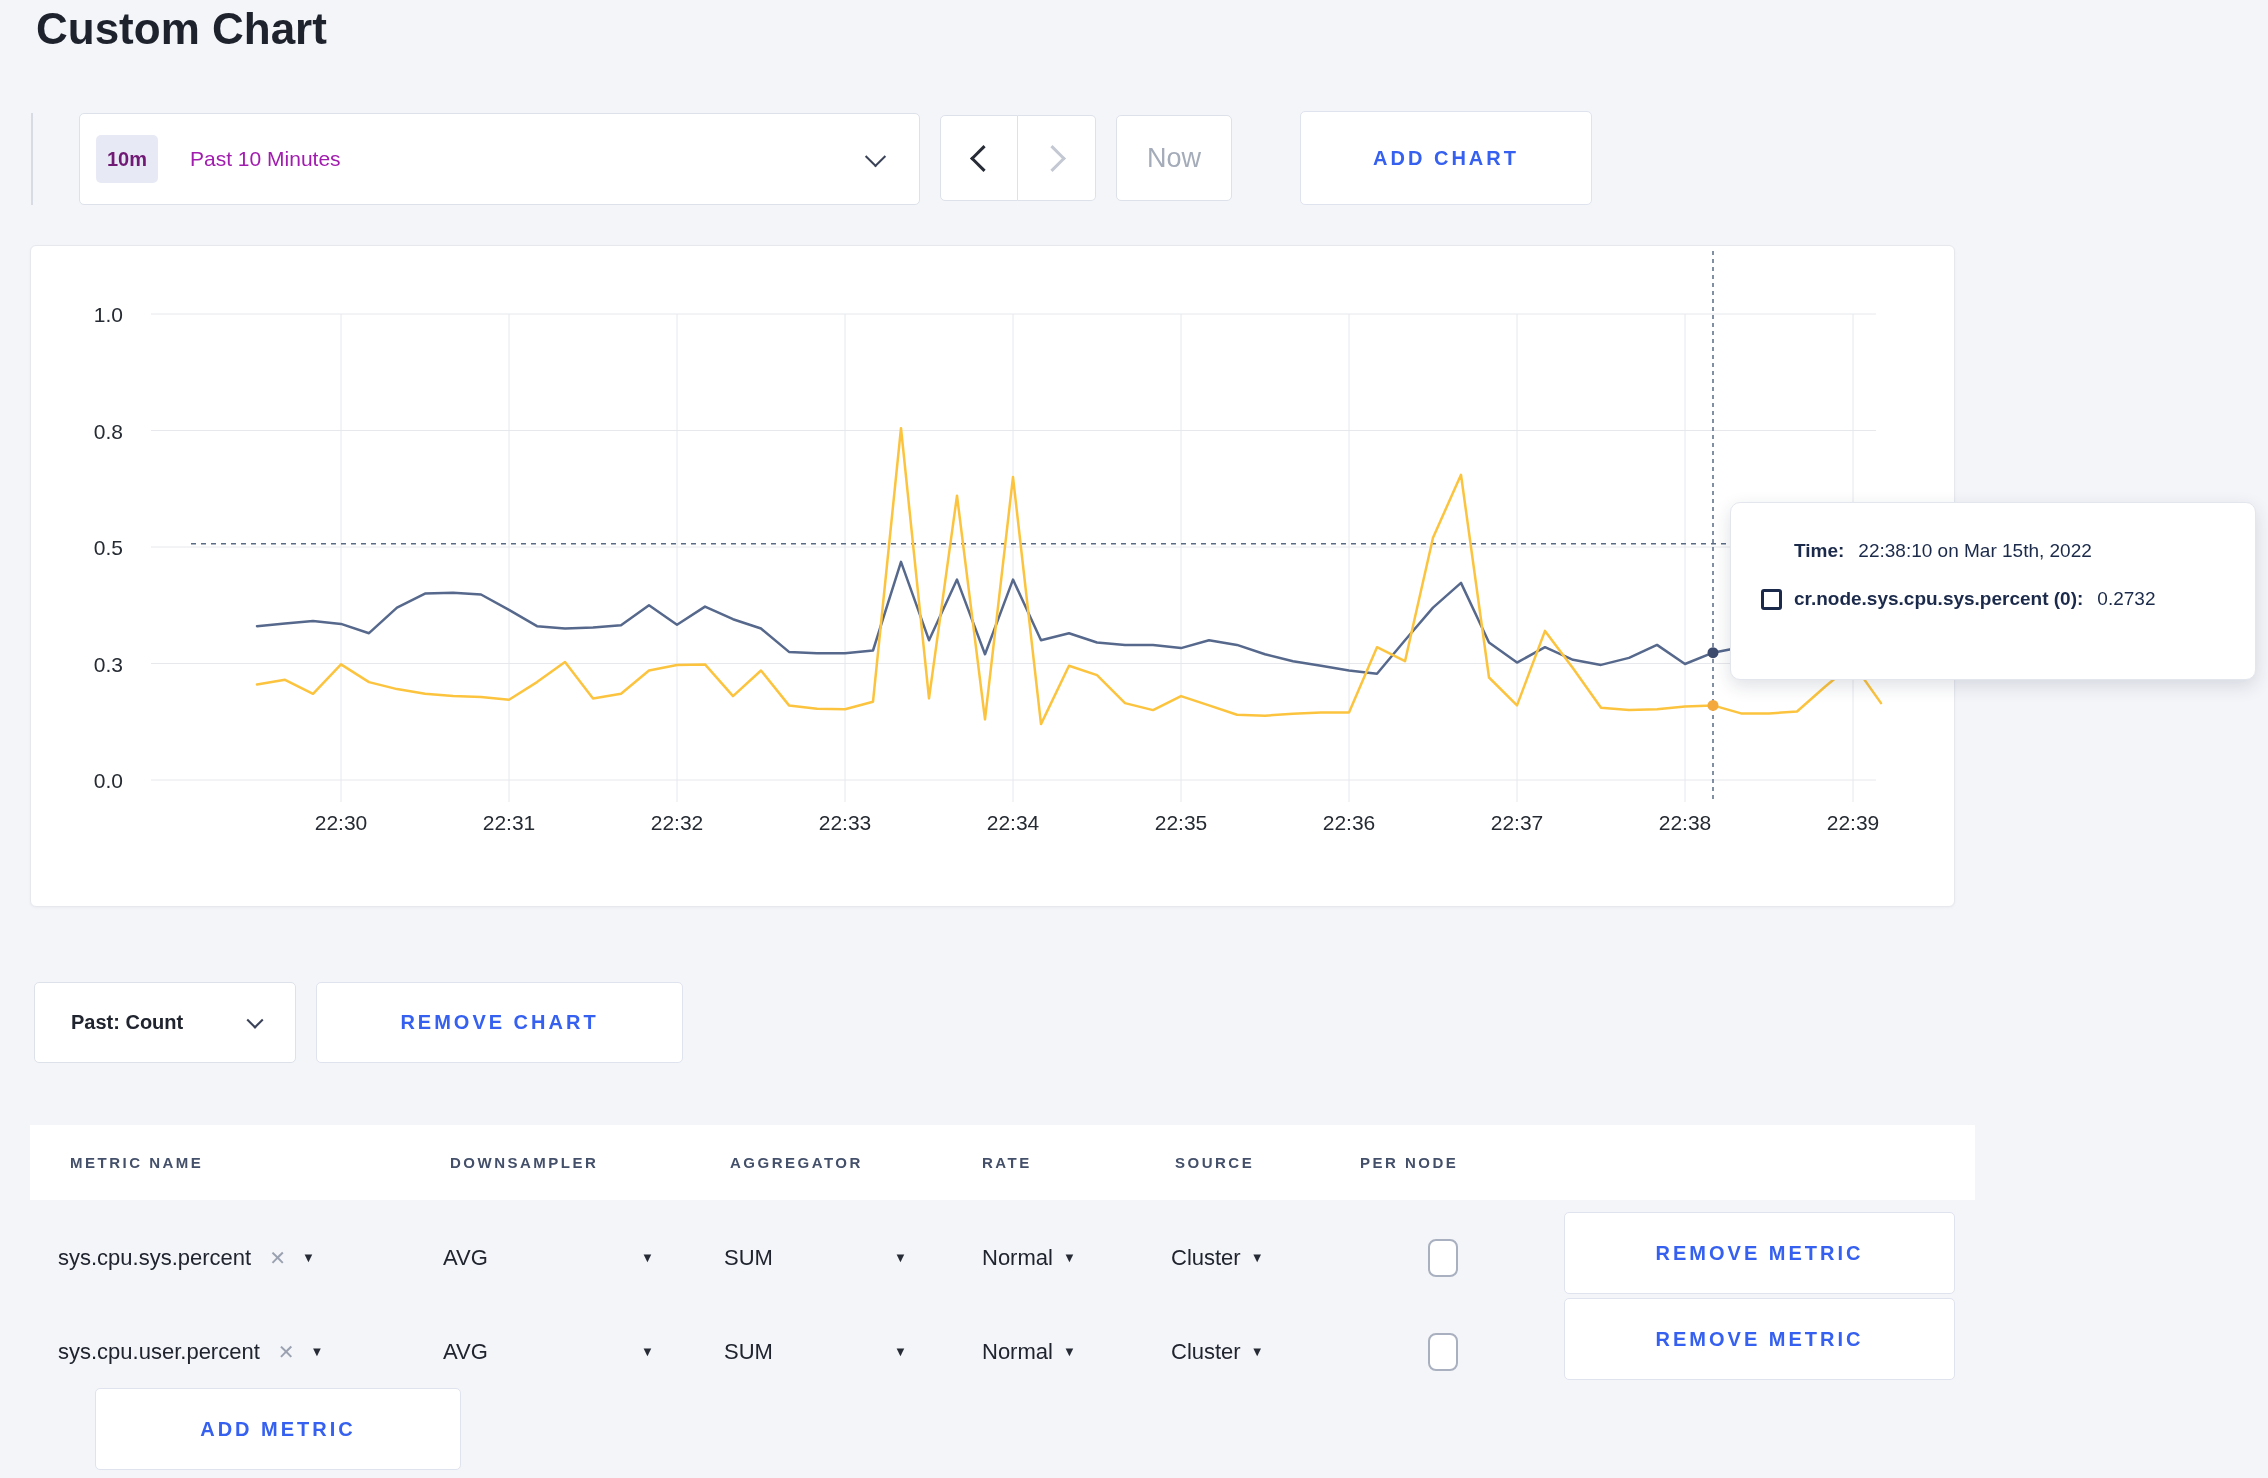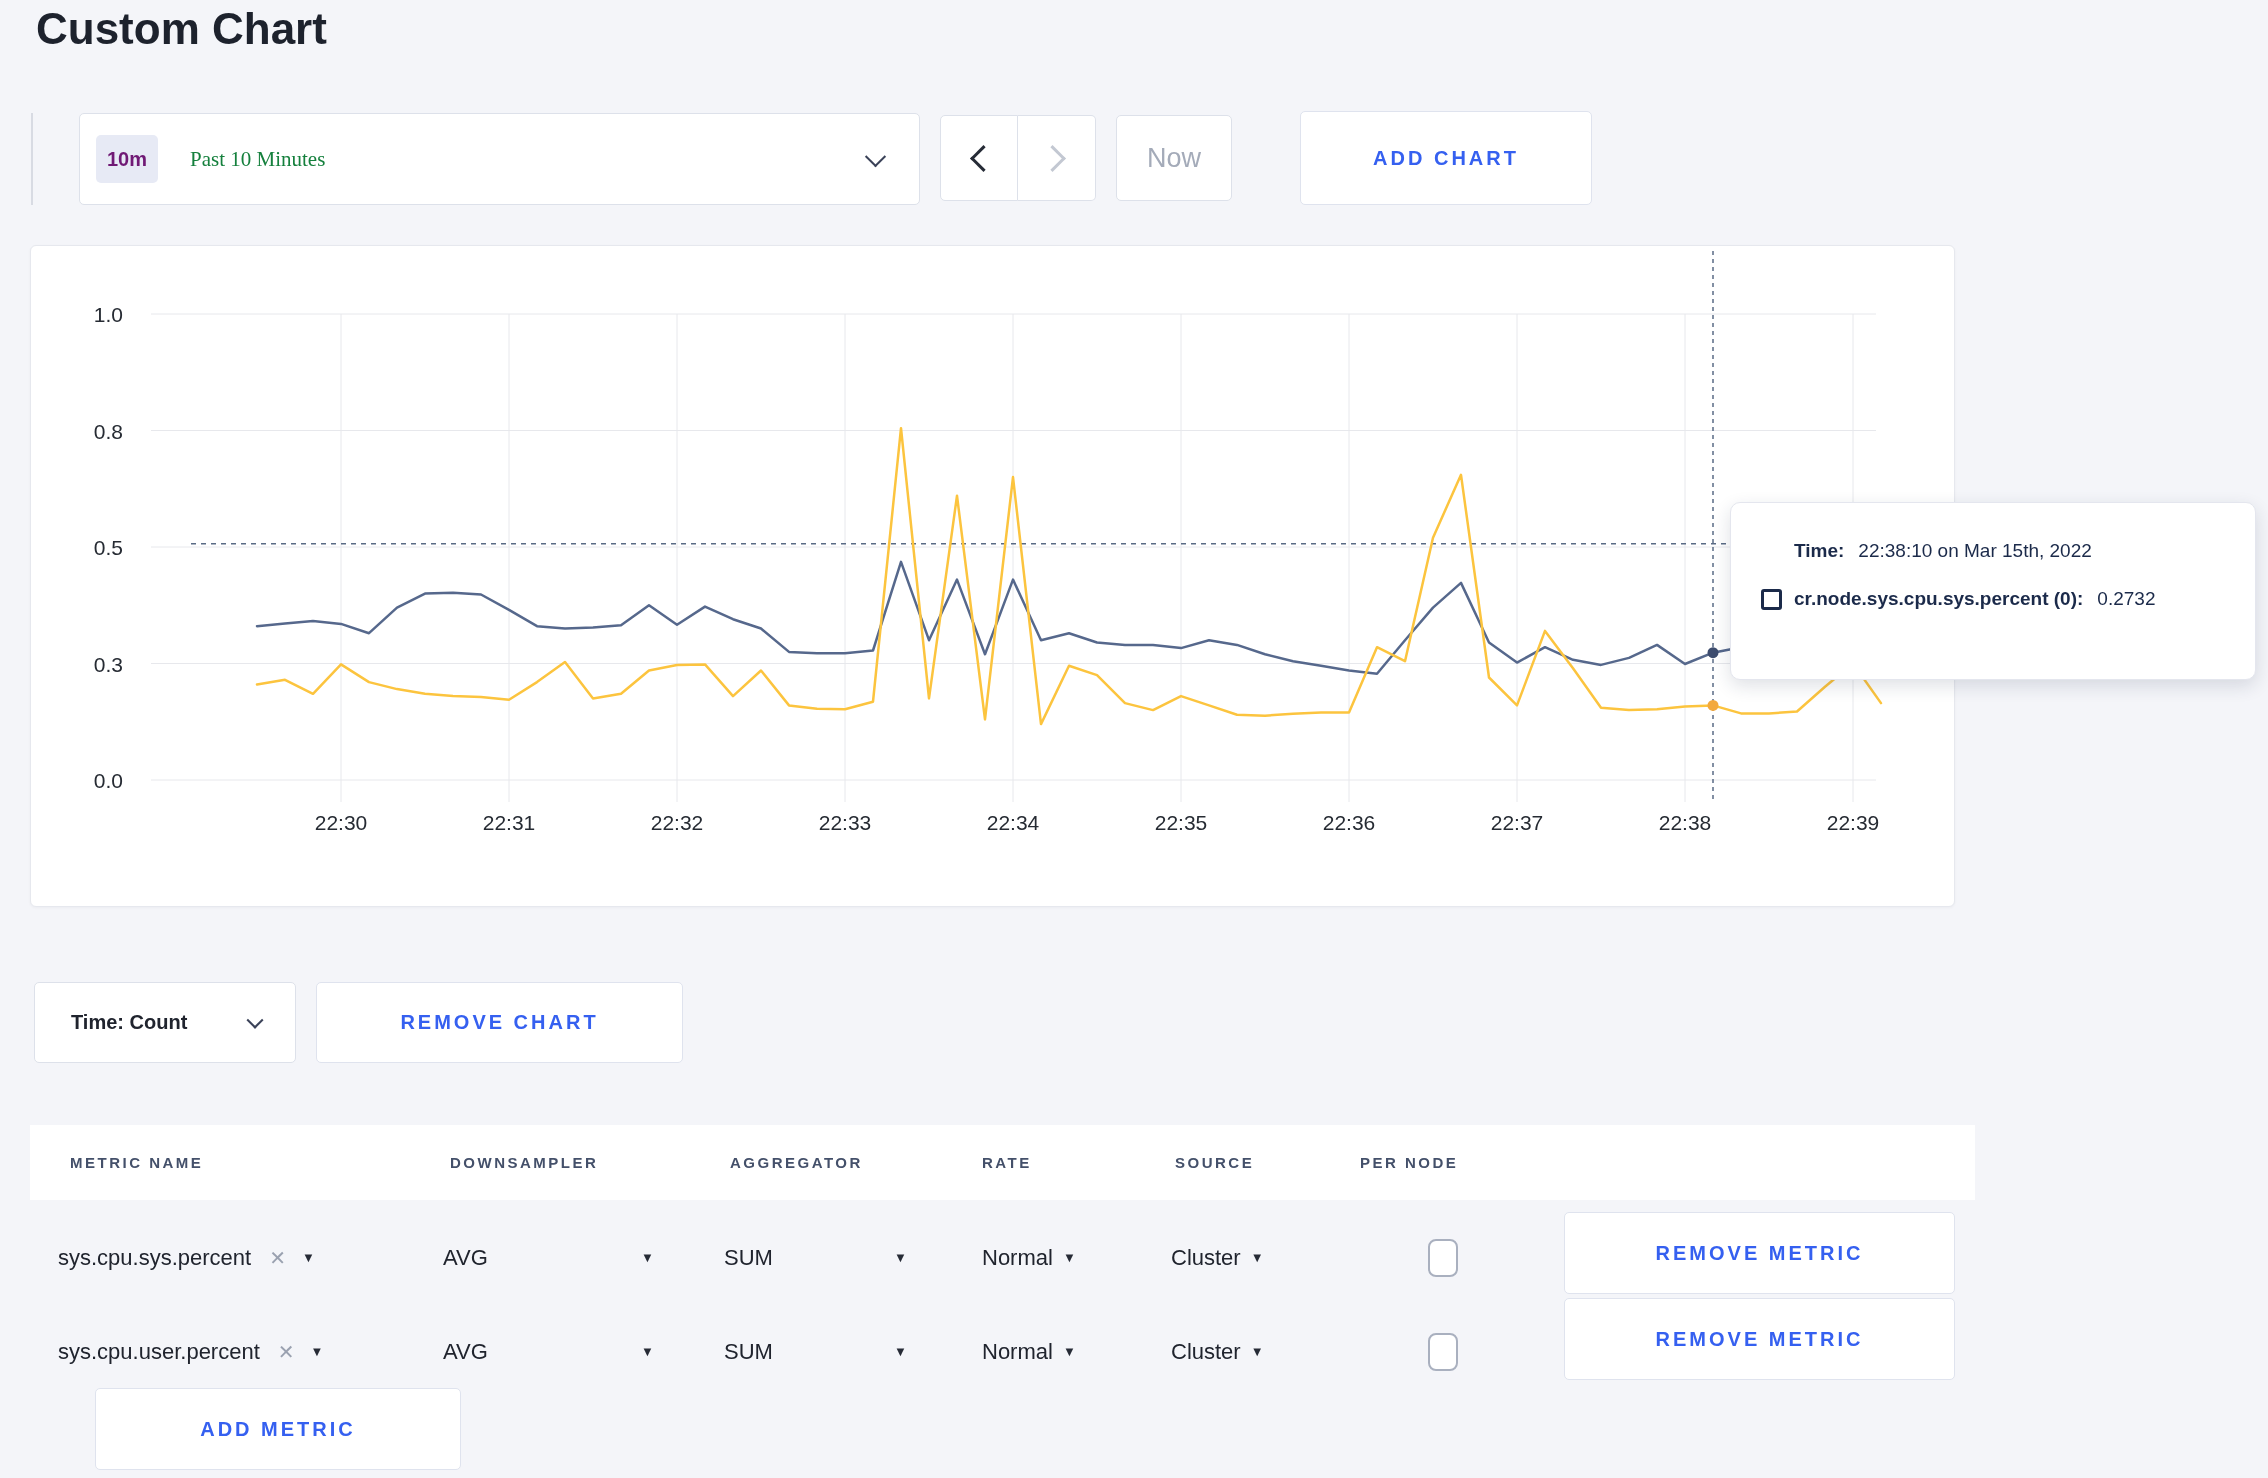--- a/index.html
+++ b/index.html
@@ -12,21 +12,21 @@
   .abs{position:absolute;}
 
   .page-title{left:36px;top:4px;font-size:44px;font-weight:600;color:#1d222d;position:absolute;}
 
   .toolbar-divider{left:31px;top:113px;width:2px;height:92px;background:#d8dbe3;}
 
   .time-dd{left:79px;top:113px;width:841px;height:92px;background:#fff;border:1px solid var(--btn-border);
     border-radius:5px;display:flex;align-items:center;box-sizing:border-box;cursor:pointer;}
   .time-badge{margin-left:16px;width:62px;height:48px;background:#e7eaf5;border-radius:5px;
     display:flex;align-items:center;justify-content:center;font-size:20px;font-weight:700;color:#701a75;}
-  .time-label{margin-left:32px;font-size:21px;color:#15803d;font-family:Liberation Serif, serif;}
+  .time-label{margin-left:32px;font-size:21px;color:#a21caf;}
   .chev-down{margin-left:auto;margin-right:36px;width:13px;height:13px;border-right:2px solid #3a4258;
     border-bottom:2px solid #3a4258;transform:rotate(45deg) translate(-2px,-2px);}
   .chev-down.small{width:10px;height:10px;margin:0;}
 
   .nav-group{left:940px;top:115px;display:flex;}
   .nav-btn{width:78px;height:86px;background:#fff;border:1px solid var(--btn-border);padding:0;
     display:flex;align-items:center;justify-content:center;cursor:pointer;}
   .nav-btn.left{border-radius:5px 0 0 5px;}
   .nav-btn.right{border-radius:0 5px 5px 0;border-left:none;}
   .arr{width:16px;height:16px;border-left:3px solid #262b36;border-bottom:3px solid #262b36;}
@@ -153,21 +153,21 @@
       <span class="t-val">22:38:10 on Mar 15th, 2022</span>
     </div>
     <div class="t-row">
       <span class="swatch" style="border-color: rgb(27, 42, 74);"></span>
       <span class="t-label">cr.node.sys.cpu.sys.percent (0):</span>
       <span class="t-val">0.2732</span>
     </div>
   </div>
 
   <div class="abs units-dd">
-    <span>Time: Count</span>
+    <span>Past: Count</span>
     <span class="chev-down small"></span>
   </div>
   <button class="abs blue-btn remove-chart">REMOVE CHART</button>
 
   <div class="abs thead-band"></div>
   <span class="th" style="left:70px">METRIC NAME</span>
   <span class="th" style="left:450px">DOWNSAMPLER</span>
   <span class="th" style="left:730px">AGGREGATOR</span>
   <span class="th" style="left:982px">RATE</span>
   <span class="th" style="left:1175px">SOURCE</span>

